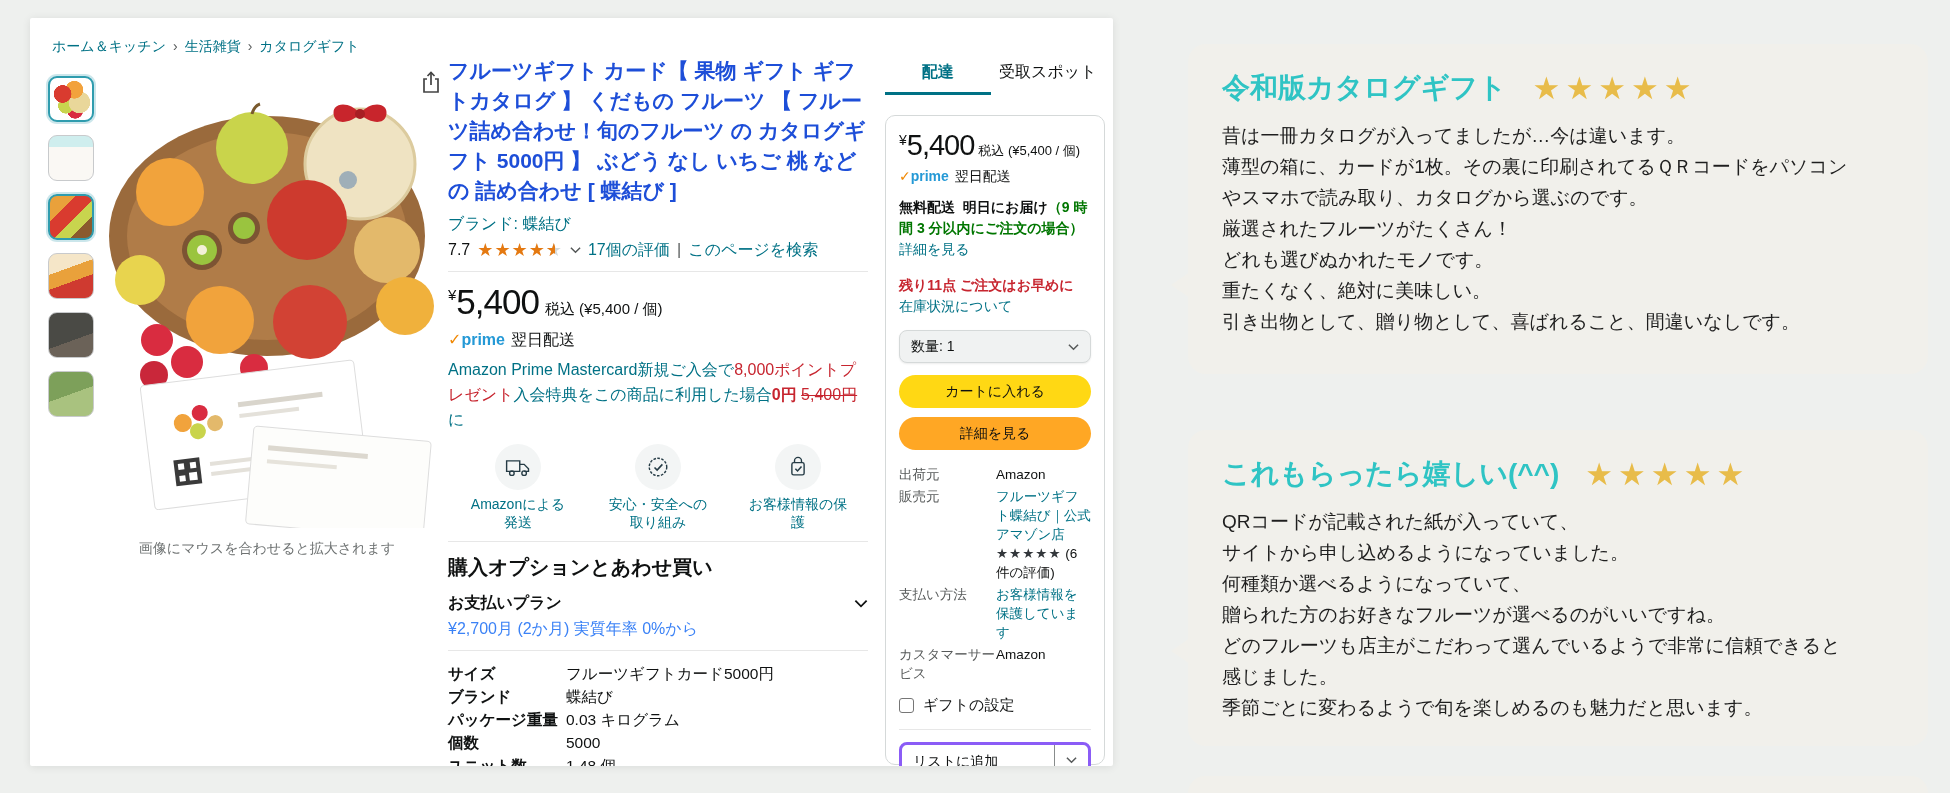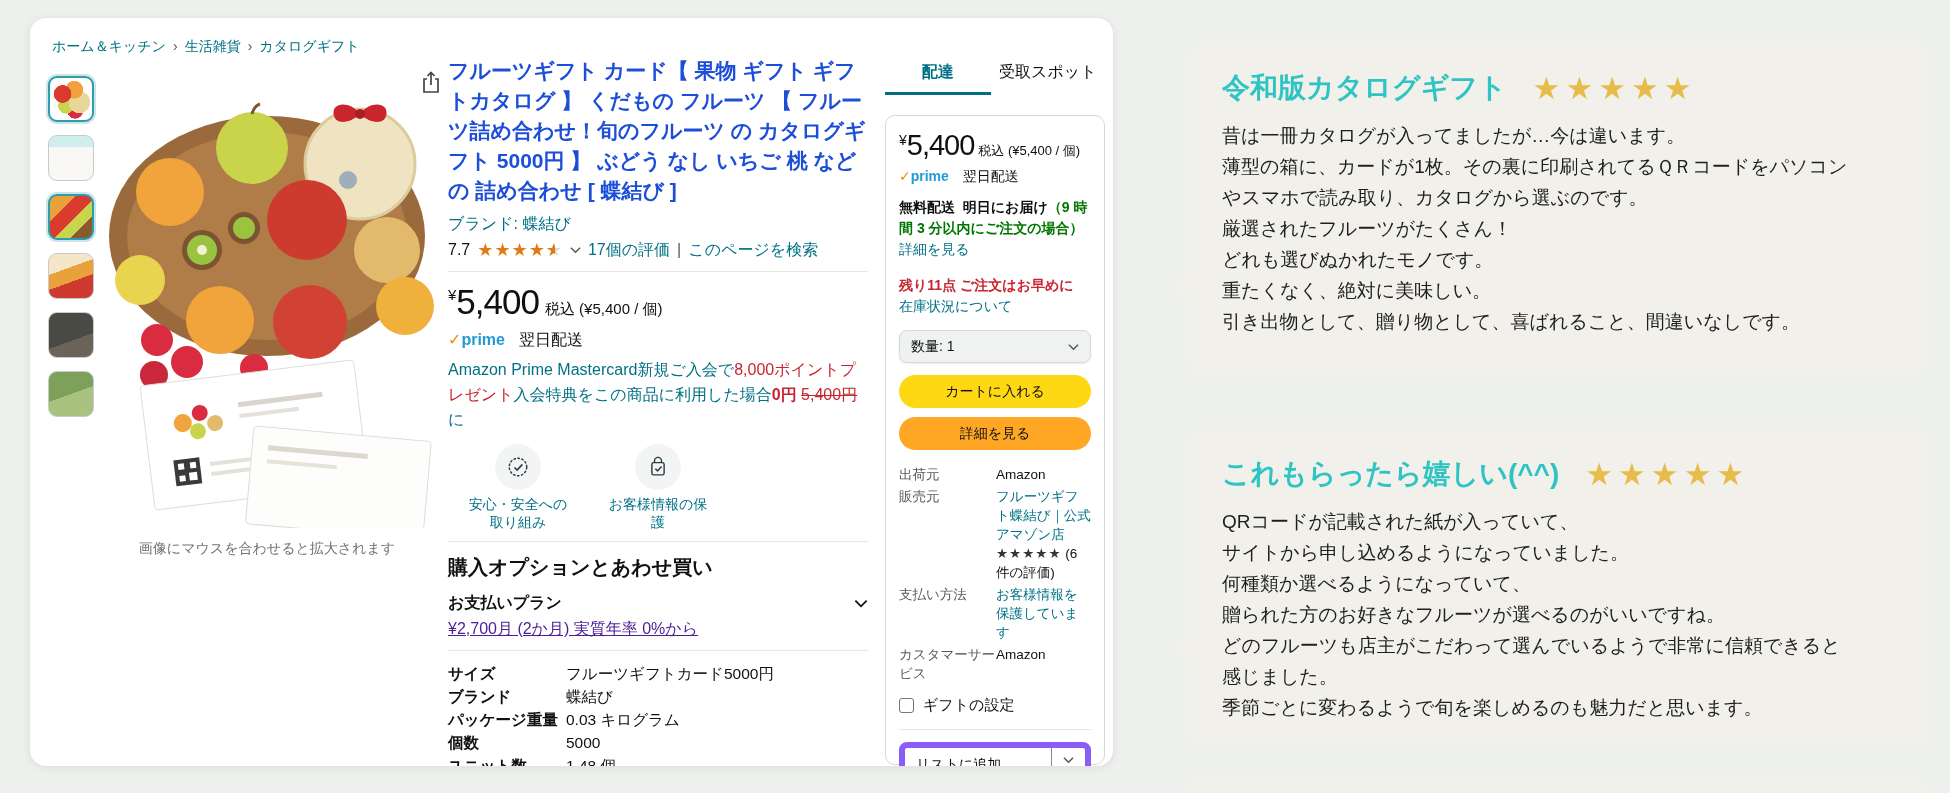--- a/index.html
+++ b/index.html
@@ -9,21 +9,21 @@
     background:#eef0ee;
     font-family:"Liberation Sans","DejaVu Sans",sans-serif;
     color:#0f1111;
   }
   .pre { white-space:pre-line; }
   a, .link { color:#007185; text-decoration:none; cursor:pointer; }
 
   
   .card-product{
     position:absolute; left:30px; top:18px; width:1083px; height:748px;
-    background:#fff; border-radius:16px; overflow:hidden;
+    background:#fff; border-radius:2px; overflow:hidden;
     box-shadow:0 1px 8px rgba(15,17,17,.09);
   }
   .bc{ position:absolute; left:22px; top:20px; font-size:14px; color:#565959; }
   .bc .sep{ margin:0 7px; color:#565959; }
 
   .thumbs{ position:absolute; left:18px; top:58px; display:flex; flex-direction:column; gap:13px; }
   .thumb{ width:46px; height:46px; border:1px solid #c8cacc; border-radius:9px; background:#fff; }
   .thumb.sel{ border:2px solid #2f9cae; box-shadow:0 0 0 2px rgba(47,156,174,.25); }
   .t1{ background:
       radial-gradient(9px 9px at 30% 38%, #d93b2f 96%, transparent),
@@ -51,33 +51,33 @@
   .star-half .fill{ position:absolute; left:0; top:0; width:55%; overflow:hidden; color:#e47911; }
   .chev{ width:11px; height:8px; }
   .rating-row .chev{ color:#565959; }
   .hr{ border-top:1px solid #e7e7e7; margin-top:10px; }
   .price-row{ margin-top:10px; }
   .price-sym{ font-size:15px; vertical-align:14px; }
   .price-amt{ font-size:35px; letter-spacing:-1px; }
   .price-note{ font-size:15px; margin-left:6px; }
   .prime-row{ margin-top:8px; font-size:16px; }
   .prime-check{ color:#f08804; font-weight:700; }
-  .prime-word{ color:#2499d6; font-weight:700; margin-right:14px; }
+  .prime-word{ color:#2499d6; font-weight:700; margin-right:6px; }
   .promo{ margin-top:6px; font-size:16px; line-height:25px; color:#007185; }
   .red{ color:#c7252f; }
   .strike{ text-decoration:line-through; color:#c7252f; }
   .badges{ margin-top:12px; display:flex; }
   .badge{ width:140px; display:flex; flex-direction:column; align-items:center; }
   .badge-circle{ width:46px; height:46px; border-radius:50%; background:#f3f5f5; display:flex; align-items:center; justify-content:center; color:#253b45; }
   .badge-label{ margin-top:5px; font-size:14px; line-height:18px; color:#007185; text-align:center; }
   .h2{ margin-top:12px; font-size:20px; font-weight:700; }
   .pay{ margin-top:12px; }
   .pay-head{ display:flex; justify-content:space-between; align-items:center; }
   .pay-title{ font-size:16px; font-weight:700; }
-  .pay-detail{ margin-top:5px; font-size:16px; color:#4c1d95;text-decoration:underline; }
+  .pay-detail{ margin-top:5px; font-size:16px; color:#3b82f6; }
   .dtable{ margin-top:12px; font-size:15.5px; }
   .drow{ display:flex; line-height:21px; margin-bottom:2px; }
   .dlabel{ width:118px; font-weight:700; }
 
   
   .tabs{ position:absolute; left:855px; top:44px; width:220px; display:flex; font-size:16px; }
   .tab{ text-align:center; padding-bottom:9px; cursor:pointer; }
   .tab.active{ width:48%; color:#007185; font-weight:700; border-bottom:3px solid #007185; }
   .tab.idle{ width:52%; color:#0f1111; }
   .bbox{ position:absolute; left:855px; top:97px; width:220px; height:650px;
@@ -100,21 +100,21 @@
   .btn-cart{ background:#ffd814; }
   .btn-buy{ margin-top:9px; background:#ffa724; }
   .bb-rows{ margin-top:15px; }
   .bb-row{ display:flex; line-height:19px; margin-bottom:3px; font-size:13.5px; }
   .bb-label{ width:97px; color:#565959; flex:0 0 97px; }
   .bb-val{ flex:1; }
   .mini-stars{ color:#33373b; letter-spacing:1px; }
   .bb-gift{ margin-top:13px; display:flex; align-items:center; gap:9px; font-size:15px; }
   .cbox{ width:15px; height:15px; border:1px solid #767676; border-radius:3px; background:#fff; cursor:pointer; }
   .bb-hr{ border-top:1px solid #e7e7e7; margin-top:14px; }
-  .bb-list{ margin-top:12px; height:35px; border:6px solid #8b5cf6; border-radius:8px; display:flex; background:#fff; }
+  .bb-list{ margin-top:12px; height:35px; border:3px solid #8b5cf6; border-radius:8px; display:flex; background:#fff; }
   .bb-list .txt{ flex:1; line-height:33px; padding-left:11px; cursor:pointer; }
   .bb-list .arrow{ width:34px; border-left:1px solid #888c8c; display:flex; align-items:center; justify-content:center; cursor:pointer; color:#565959; }
 
   
   .review{ position:absolute; left:1188px; width:740px; background:#f1f0eb; border-radius:18px; padding:25px 34px; }
   .review .tail{ position:absolute; left:-17px; width:0; height:0; border-style:solid;
                  border-width:15px 22px 15px 0; border-color:transparent #f1f0eb transparent transparent; }
   #review-1{ top:44px; height:330px; }
   #review-1 .tail{ top:226px; }
   #review-2{ top:430px; height:316px; }
@@ -233,20 +233,32 @@
     </div>
 
     <p class="promo">
       <span>Amazon Prime Mastercard新規ご入会で</span><span class="red">8,000ポイントプレゼント</span><span>入会特典をこの商品に利用した場合</span><span class="red bold">0円</span> <span class="strike">5,400円</span> <span>に</span>
     </p>
 
     <div class="badges">
       <div class="badge">
         <div class="badge-circle">
           <svg viewBox="0 0 32 32" width="28" height="28">
+              <path d="M3 9 h15 v12 H3 z" fill="none" stroke="currentColor" stroke-width="1.6"></path>
+              <path d="M18 13 h5 l5 5 v3 h-5" fill="none" stroke="currentColor" stroke-width="1.6"></path>
+              <circle cx="9" cy="23" r="2.6" fill="none" stroke="currentColor" stroke-width="1.6"></circle>
+              <circle cx="23" cy="23" r="2.6" fill="none" stroke="currentColor" stroke-width="1.6"></circle>
+            </svg>
+        </div>
+        <div class="badge-label pre">Amazonによる
+発送</div>
+      </div>
+      <div class="badge">
+        <div class="badge-circle">
+          <svg viewBox="0 0 32 32" width="28" height="28">
               <circle cx="16" cy="16" r="10" fill="none" stroke="currentColor" stroke-width="1.6" stroke-dasharray="3 1.6"></circle>
               <path d="M12 16.5 l3 3 l6 -6.5" fill="none" stroke="currentColor" stroke-width="1.8"></path>
             </svg>
         </div>
         <div class="badge-label pre">安心・安全への
 取り組み</div>
       </div>
       <div class="badge">
         <div class="badge-circle">
           <svg viewBox="0 0 32 32" width="28" height="28">

